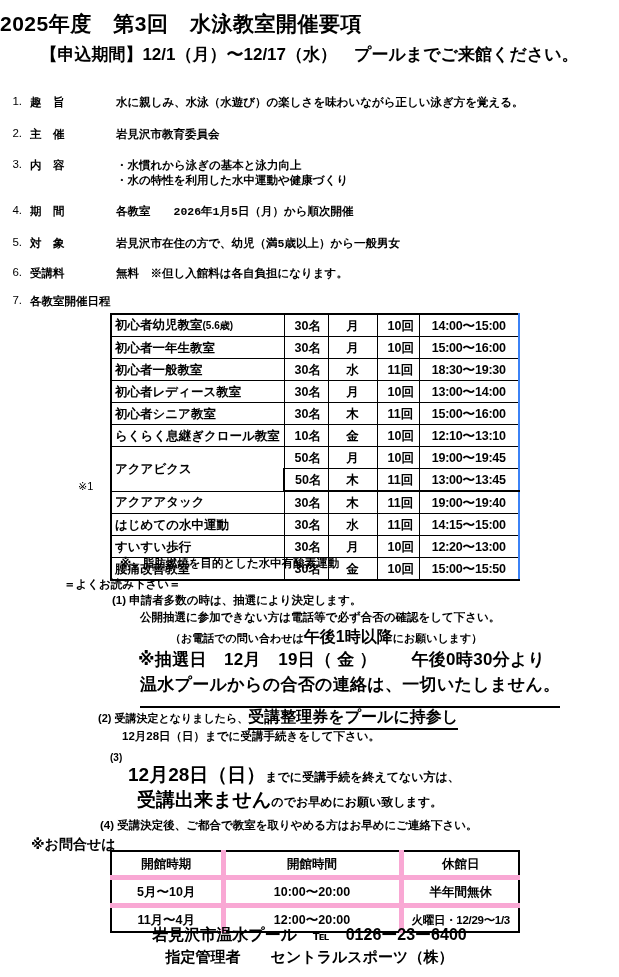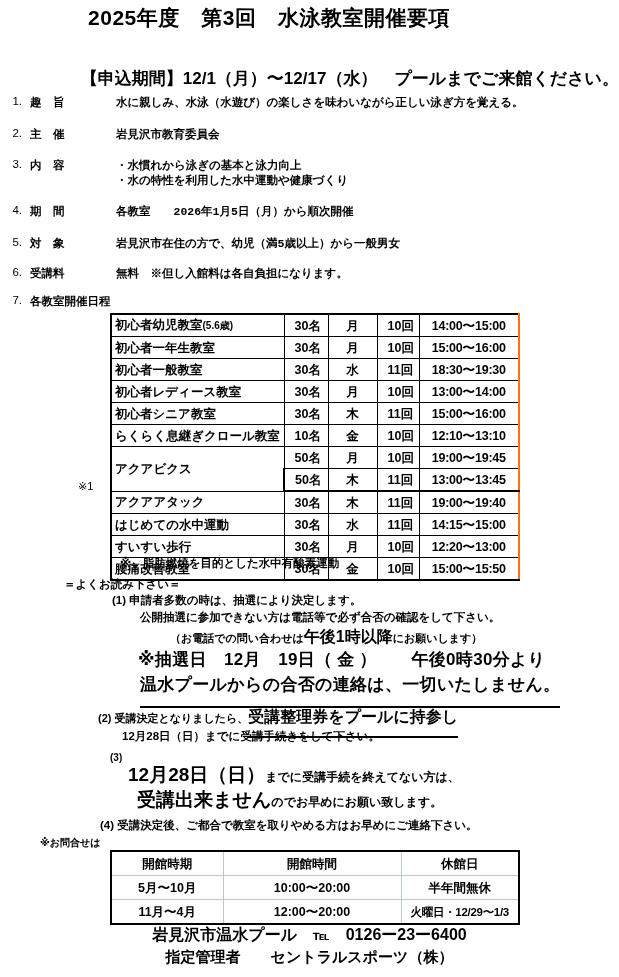--- a/index.html
+++ b/index.html
@@ -14,38 +14,37 @@
     overflow: hidden;
     font-family: "Liberation Sans", "DejaVu Sans", sans-serif;
     color: #000000;
     -webkit-font-smoothing: antialiased;
   }
 
   
   .doc-title {
     position: absolute;
     left: 0;
-    top: 4px;
+    top: 10px;
     width: 538px;
-    text-align: center;
+    text-align: left;
     font-size: 21px;
     font-weight: bold;
     letter-spacing: 0.5px;
     white-space: pre;
   }
   .doc-subtitle {
     position: absolute;
     left: 0;
     top: 43px;
     width: 619px;
-    text-align: right;
+    text-align: center;
     font-size: 17px;
     font-weight: bold;
     white-space: pre;
-    margin-top: 24px;
   }
 
   
   .item {
     position: absolute;
     font-size: 11.5px;
     white-space: pre;
   }
   .item .num {
     position: absolute;
@@ -102,21 +101,21 @@
   }
   table.sched td.cls { text-align: left; padding-left: 3px; }
   table.sched td.cap { text-align: center; }
   table.sched td.day { text-align: center; }
   table.sched td.cnt { text-align: center; }
   table.sched td.tim { text-align: center; letter-spacing: -0.2px; }
   table.sched tr.thick-bottom td { border-bottom: 2px solid #000; }
   table.sched tr:first-child td { border-top: 2px solid #000; }
   table.sched tr:last-child td { border-bottom: 2px solid #000; }
   table.sched td:first-child { border-left: 2px solid #000; }
-  table.sched td:last-child { border-right: 2px solid #f97316; }
+  table.sched td:last-child { border-right: 2px solid #3b82f6; }
   .small-age { font-size: 10px; }
 
   .star1 {
     position: absolute;
     left: 78px;
     top: 480px;
     font-size: 11px;
     white-space: pre;
   }
   .sched-note {
@@ -148,55 +147,55 @@
   .n1c .big { font-size: 16px; font-weight: bold; }
   .n1c .sm { font-size: 11px; font-weight: bold; }
   .n1d { left: 138px; top: 648px; font-size: 17px; letter-spacing: 0.3px; }
   .n1e {
     left: 140px; top: 673px; font-size: 17px; letter-spacing: 0.3px;
     border-bottom: 2px solid #000; padding-bottom: 10px;
   }
   .n2 { left: 98px; top: 707px; font-size: 11px; }
   .n2 .emph {
     font-size: 16px; font-weight: bold;
-    border-bottom: 2px solid #000; padding-bottom: 11px;
+    border-bottom: 2px solid #000; padding-bottom: 3px;
   }
   .n2b { left: 122px; top: 729px; font-size: 11.5px; }
   .n3num { left: 110px; top: 752px; font-size: 10px; }
   .n3 { left: 128px; top: 762px; font-size: 12px; }
   .n3 .big { font-size: 19px; font-weight: bold; }
   .n3b { left: 137px; top: 787px; font-size: 12px; }
   .n3b .big { font-size: 19px; font-weight: bold; }
   .n4 { left: 100px; top: 818px; font-size: 11.5px; }
 
   
   .contact-label {
     position: absolute;
-    left: 40px;
+    left: 31px;
     top: 836px;
-    font-size: 10px;
+    font-size: 14px;
     white-space: pre;
     font-weight: bold;
     text-align: right;
   }
 
   
   .hours-wrap {
     position: absolute;
     left: 110px;
     top: 850px;
     width: 408px;
   }
   table.hours {
     border-collapse: collapse;
     width: 408px;
     table-layout: fixed;
   }
   table.hours td {
-    border: 1px solid #f9a8d4;
+    border: 5px solid #f9a8d4;
     height: 21px;
     line-height: 20px;
     font-size: 12.5px;
     font-weight: bold;
     text-align: center;
     white-space: nowrap;
     overflow: hidden;
   }
   table.hours tr:first-child td { border-top: 2px solid #000; }
   table.hours tr:last-child td { border-bottom: 2px solid #000; }

